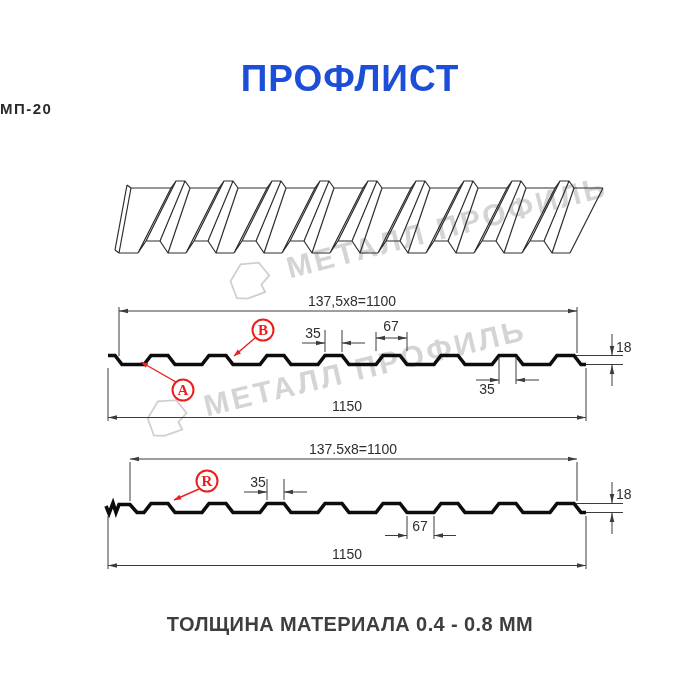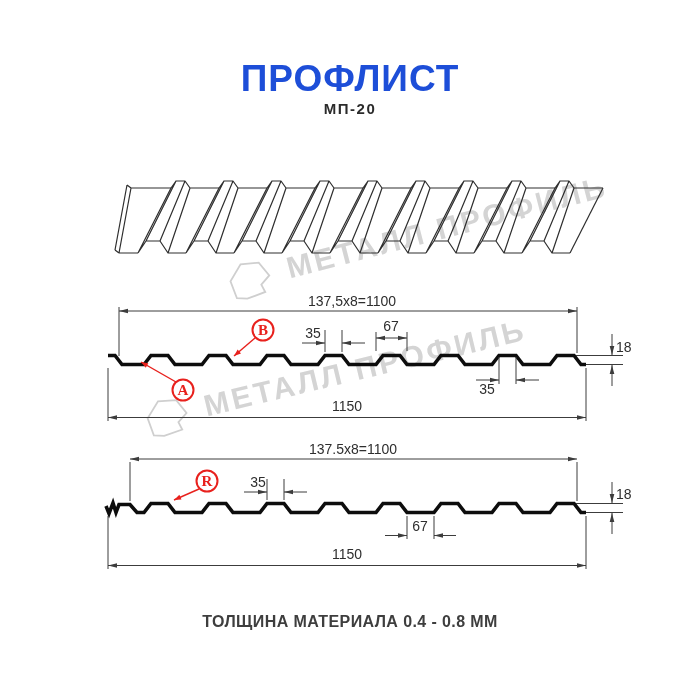--- a/index.html
+++ b/index.html
@@ -1,22 +1,22 @@
 <!DOCTYPE html>
 <html><head>
 <meta charset="utf-8">
 <style>
   html,body{margin:0;padding:0;width:700px;height:700px;background:#ffffff;overflow:hidden;}
   body{font-family:"Liberation Sans",sans-serif;position:relative;}
   .page-title{position:absolute;top:58px;left:0;right:0;text-align:center;
     font-size:37px;font-weight:bold;letter-spacing:1px;color:#1d4ed8;}
-  .page-subtitle{position:absolute;top:100px;left:0;right:0;text-align:center;
+  .page-subtitle{position:absolute;top:100px;left:0;right:0;
     font-size:15px;font-weight:bold;letter-spacing:1.5px;color:#2b2b2b;}
   .footer-note{position:absolute;top:613px;left:0;right:0;text-align:center;
-    font-size:16px;font-weight:bold;letter-spacing:0.4px;color:#3e3e3e;}
+    font-size:20px;font-weight:bold;letter-spacing:0.4px;color:#3e3e3e;}
   svg{position:absolute;top:0;left:0;}
   .dim-txt{font-family:"Liberation Sans",sans-serif;font-size:14px;fill:#2e2e2e;}
   .lbl-txt{font-family:"Liberation Serif",serif;font-size:15px;font-weight:bold;fill:#E8211D;}
   .wm-txt{font-family:"Liberation Sans",sans-serif;font-size:30px;font-weight:bold;
     letter-spacing:3px;fill:#d4d4d4;}
   .thin{stroke:#3c3c3c;stroke-width:1;fill:none;}
   .profile{stroke:#0d0d0d;stroke-width:3.6;fill:none;stroke-linejoin:miter;}
   .sketch{stroke:#2e2e2e;stroke-width:1.2;fill:none;stroke-linejoin:round;}
   .red-line{stroke:#E8211D;stroke-width:1.4;fill:none;}
   .red-circle{stroke:#E8211D;stroke-width:2;fill:#ffffff;}

